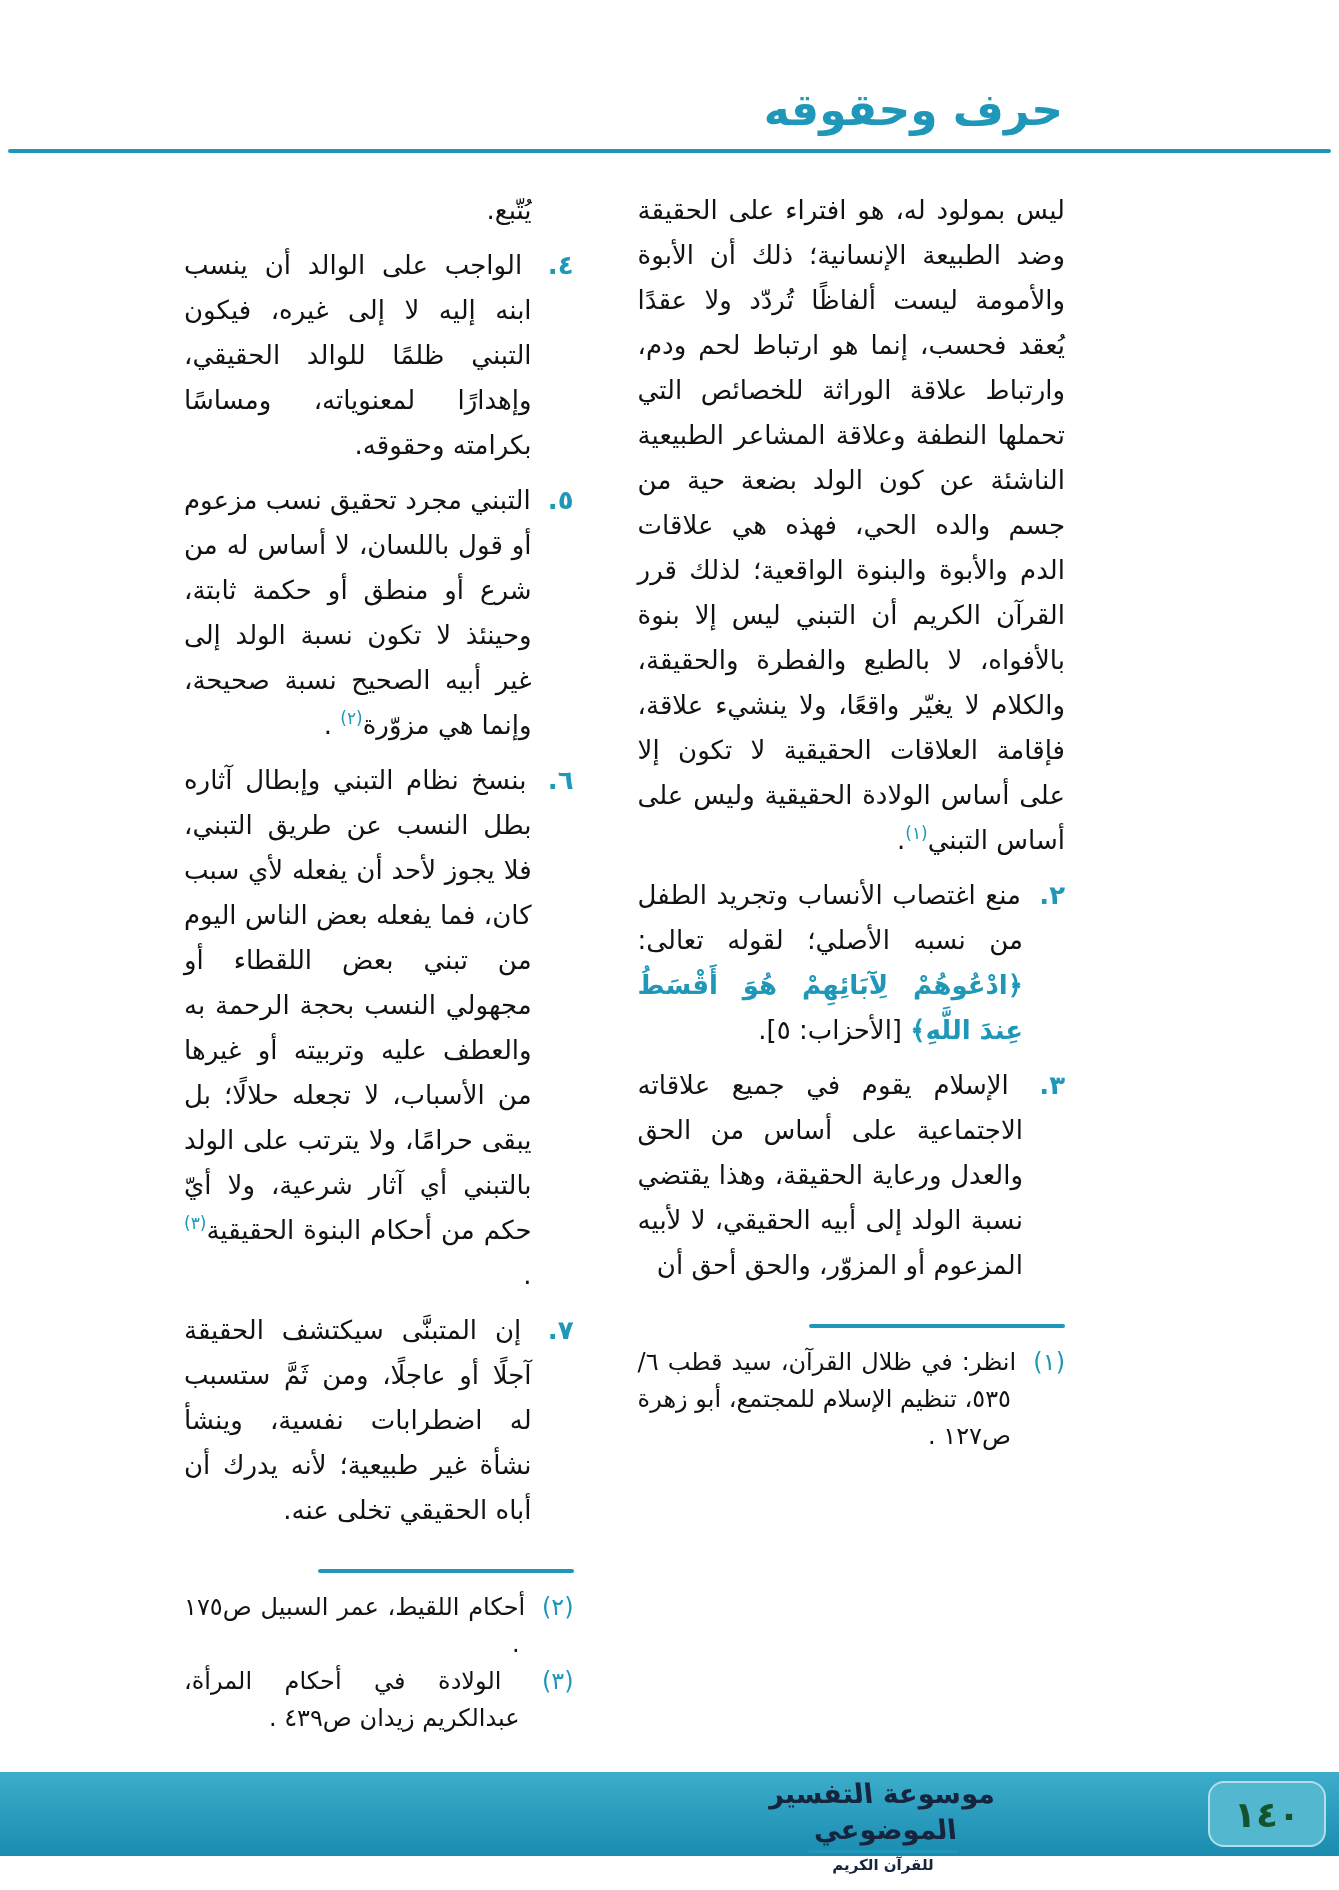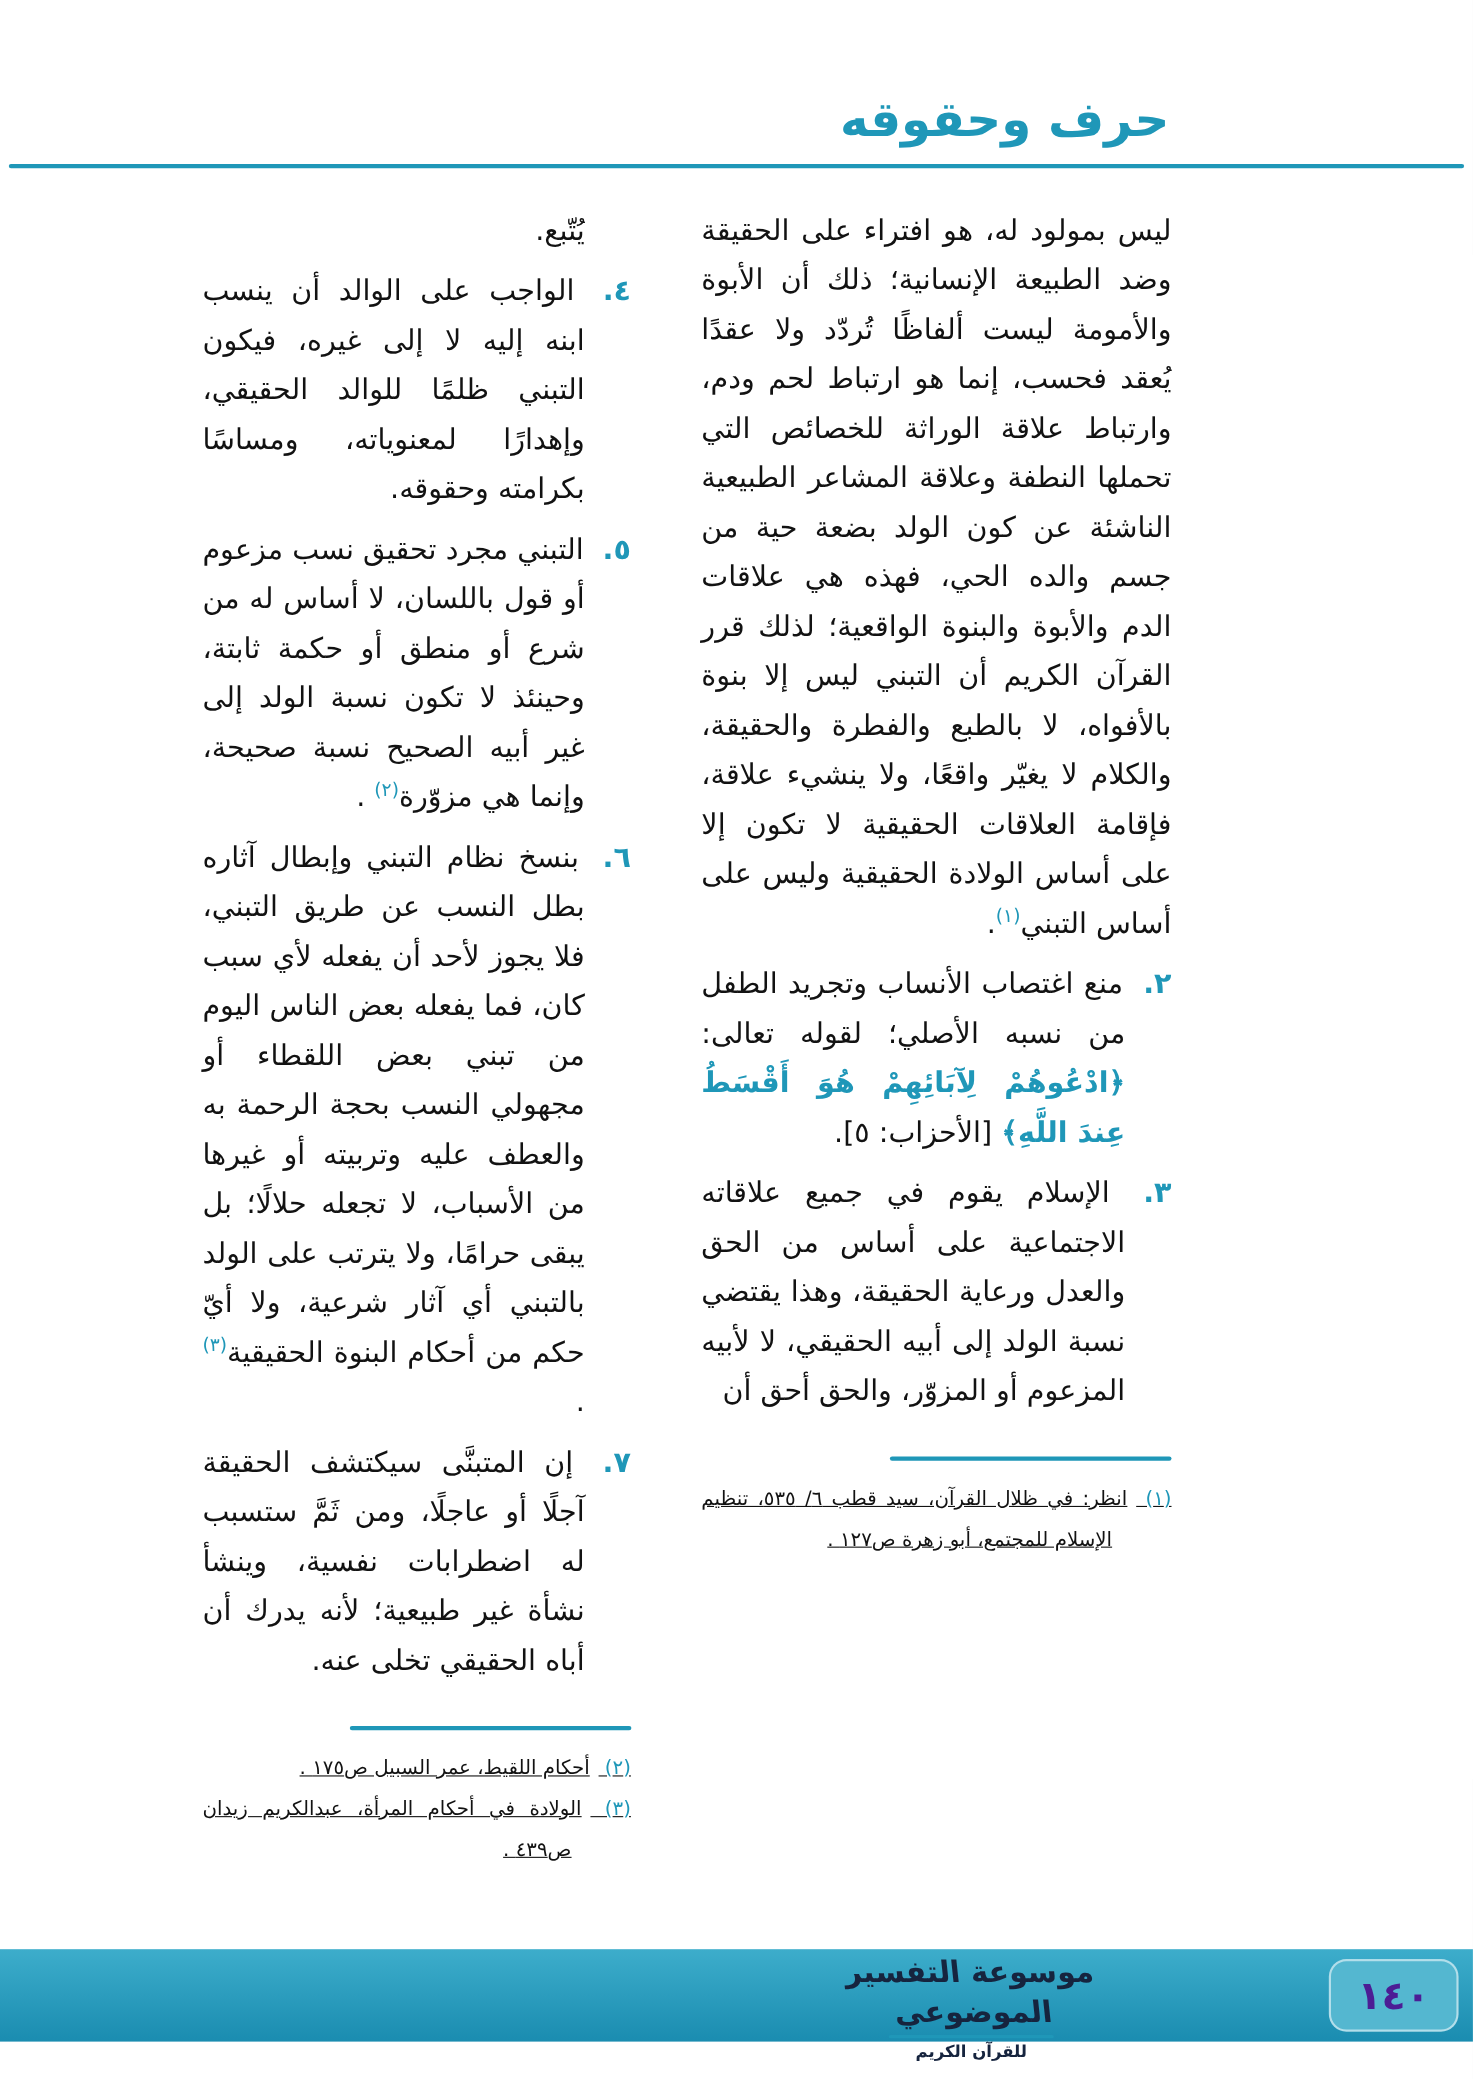--- a/index.html
+++ b/index.html
@@ -37,33 +37,33 @@
   .num  { color:var(--accent,#1f97b8); font-weight:bold; margin-left:8px; }
   .ref  { color:var(--accent,#1f97b8); font-size:17px; vertical-align:super; line-height:0; }
   .verse{ color:var(--accent,#1f97b8); font-weight:bold; }
   .t {}
   
   .fnsep {
     width:256px; height:4px; background:var(--accent,#1f97b8);
     margin:36px 0 16px 0; border-radius:2px;
   }
   .fn {
-    font-size:18px; line-height:37px; text-align:justify;
-    padding-right:54px; text-indent:-54px; color:var(--ink,#121212);text-decoration:underline;
+    font-size:24px; line-height:37px; text-align:justify;
+    padding-right:54px; text-indent:-54px; color:var(--ink,#121212);
   }
   .fnum { color:var(--accent,#1f97b8); margin-left:8px; }
   
   .footer {
     position:absolute; left:0; right:0; top:1772px; height:84px;
     background:linear-gradient(180deg, var(--band1,#3dadcb) 0%, var(--band2,#1a8cb0) 100%);
   }
   .page-badge {
     position:absolute; top:9px; right:13px; width:118px; height:66px;
     background:var(--badge,#54b7d0); border:2px solid rgba(255,255,255,0.55);
-    border-radius:16px; color:#4c1d95; font-size:36px; font-weight:bold;
+    border-radius:16px; color:#14532d; font-size:36px; font-weight:bold;
     display:flex; align-items:center; justify-content:center;
   }
   .logo {
     position:absolute; top:4px; left:748px; width:270px; text-align:center;
     color:#16243e;
   }
   .logo .l1 { font-size:27px; font-weight:bold; transform:skewX(6deg); line-height:36px; }
   .logo .l2 { font-size:15px; font-weight:bold; line-height:20px; }
   .logo .swash { width:150px; height:3px; background:var(--accent,#1f97b8); margin:2px auto 2px; border-radius:2px; }
 </style>

